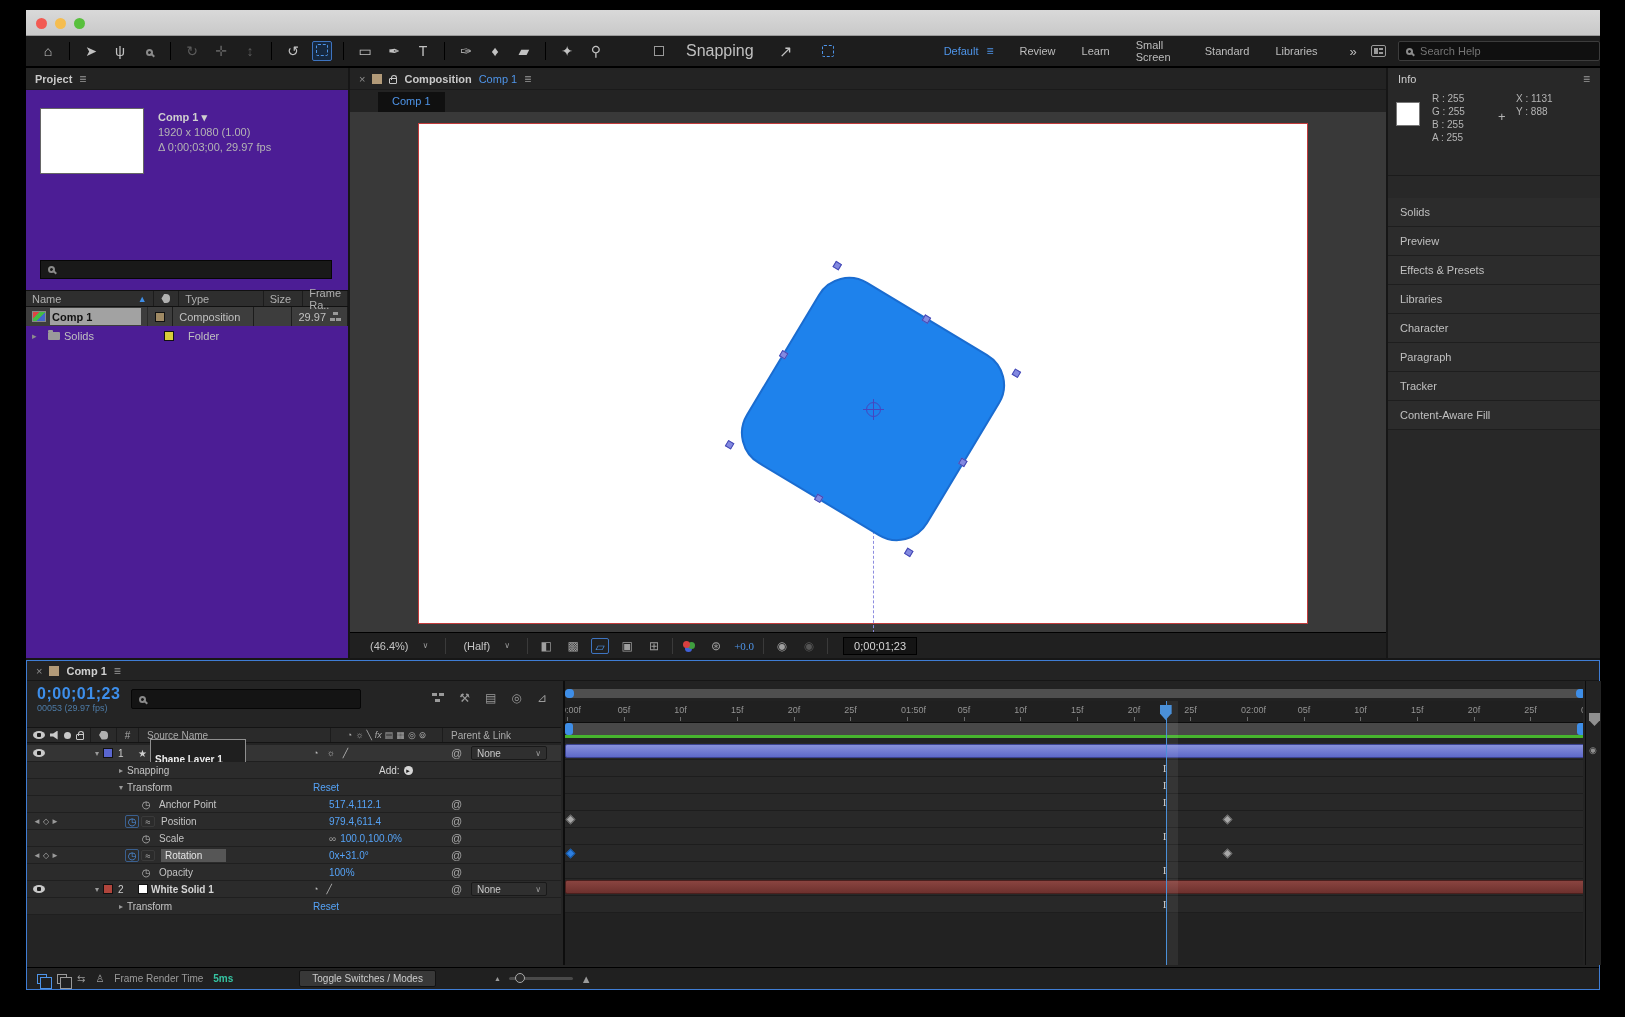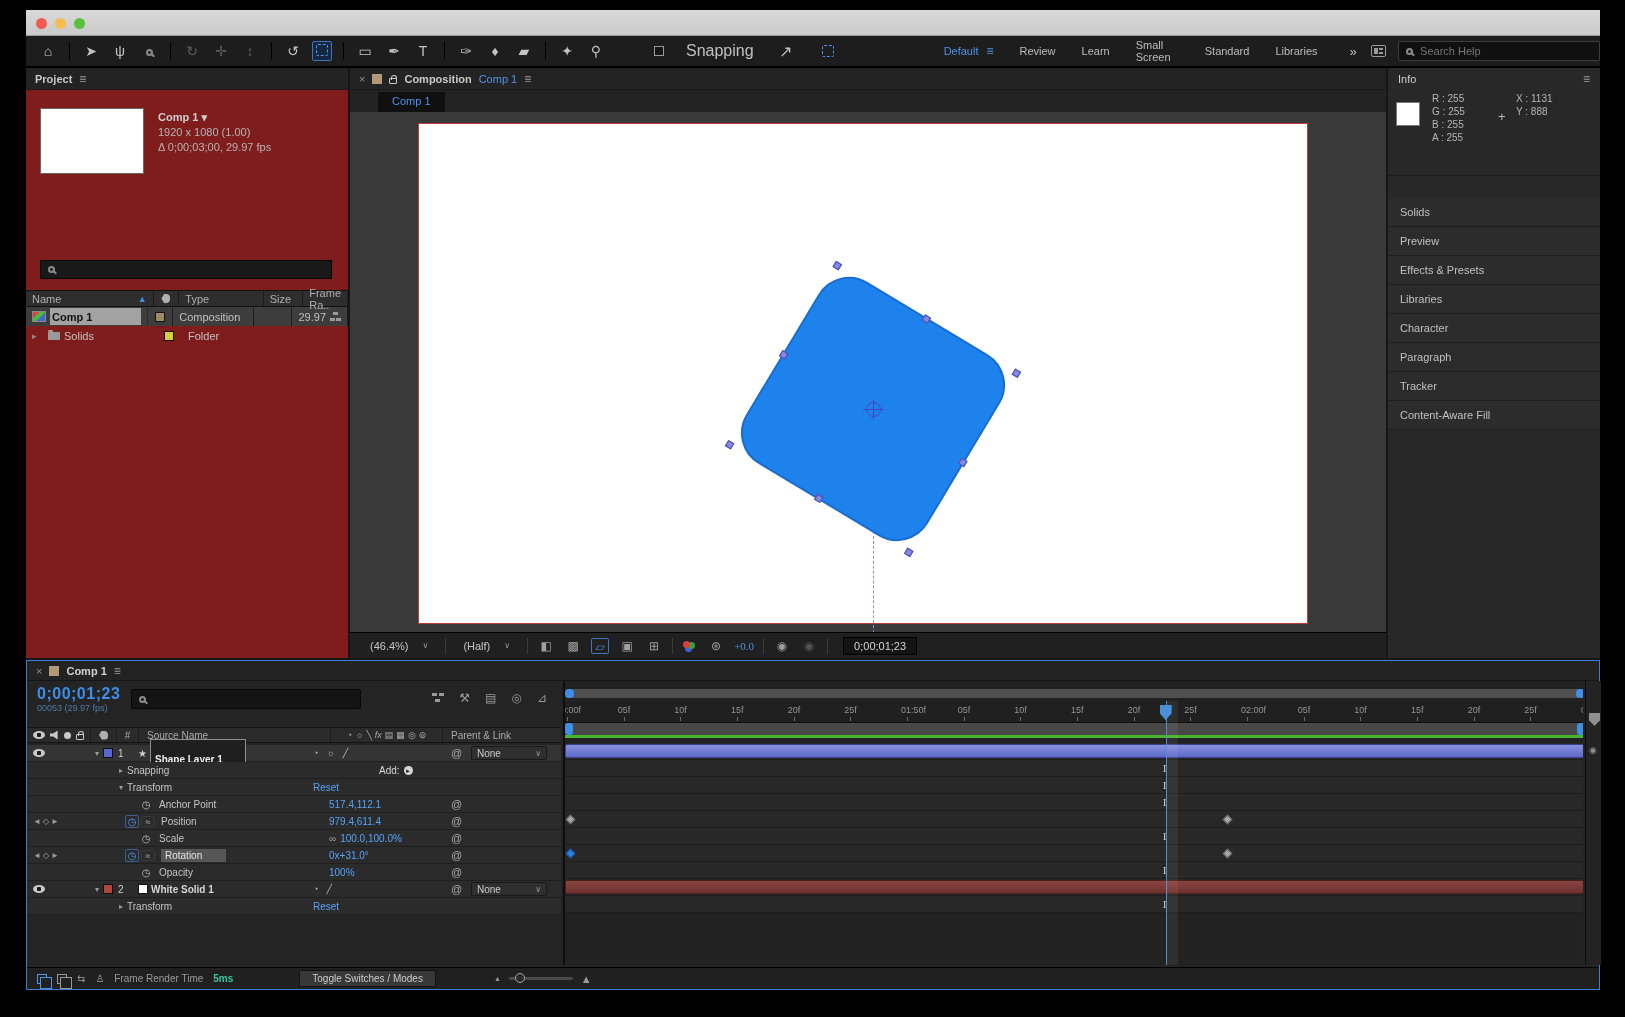--- a/index.html
+++ b/index.html
@@ -29,21 +29,21 @@
   .ws-more { font-size:13px; color:#bdbdbd; margin-left:6px; }
   .grid-ico { width:16px; height:12px; border:1px solid #9a9a9a; border-radius:2px; position:relative; margin-left:14px; }
   .grid-ico::before { content:""; position:absolute; left:2px; top:2px; width:4px; height:6px; background:#9a9a9a; }
   .grid-ico::after { content:""; position:absolute; right:2px; top:2px; width:4px; height:2px; background:#9a9a9a; box-shadow:0 4px 0 #9a9a9a; }
   .searchbox { display:flex; align-items:center; gap:7px; margin-left:12px; width:212px; height:20px; background:#101010; border:1px solid #3c3c3c; border-radius:2px; padding:0 7px; }
   .searchbox input { background:transparent; border:none; outline:none; color:#bdbdbd; font-size:11px; width:160px; font-family:"Liberation Sans",sans-serif; }
   .mag { width:7px; height:7px; border:2px solid #8a8a8a; border-radius:50%; position:relative; flex:none; }
   .mag::after { content:""; position:absolute; width:5px; height:2px; background:#8a8a8a; transform:rotate(45deg); right:-4px; bottom:-2px; }
 
   
-  .panel { position:absolute; top:58px; height:590px; background:#7f1d1d; }
+  .panel { position:absolute; top:58px; height:590px; background:#4c1d95; }
   .tabstrip { height:22px; background:#232323; border-bottom:1px solid #1a1a1a; display:flex; align-items:center; gap:7px; padding:0 9px; font-size:11px; color:#c9c9c9; }
   .hamb { color:#9c9c9c; font-size:12px; }
   .closex { color:#8e8e8e; font-size:11px; }
   .tan { width:10px; height:10px; background:#b29a78; }
 
   
   .project { left:0; width:322px; }
   .pthumb { position:absolute; left:14px; top:40px; width:104px; height:66px; background:#fff; border:1px solid #666; }
   .pmeta { position:absolute; left:132px; top:42px; font-size:11px; color:#b4b4b4; line-height:15px; }
   .pmeta .pm-name { color:#cfcfcf; font-weight:bold; }

